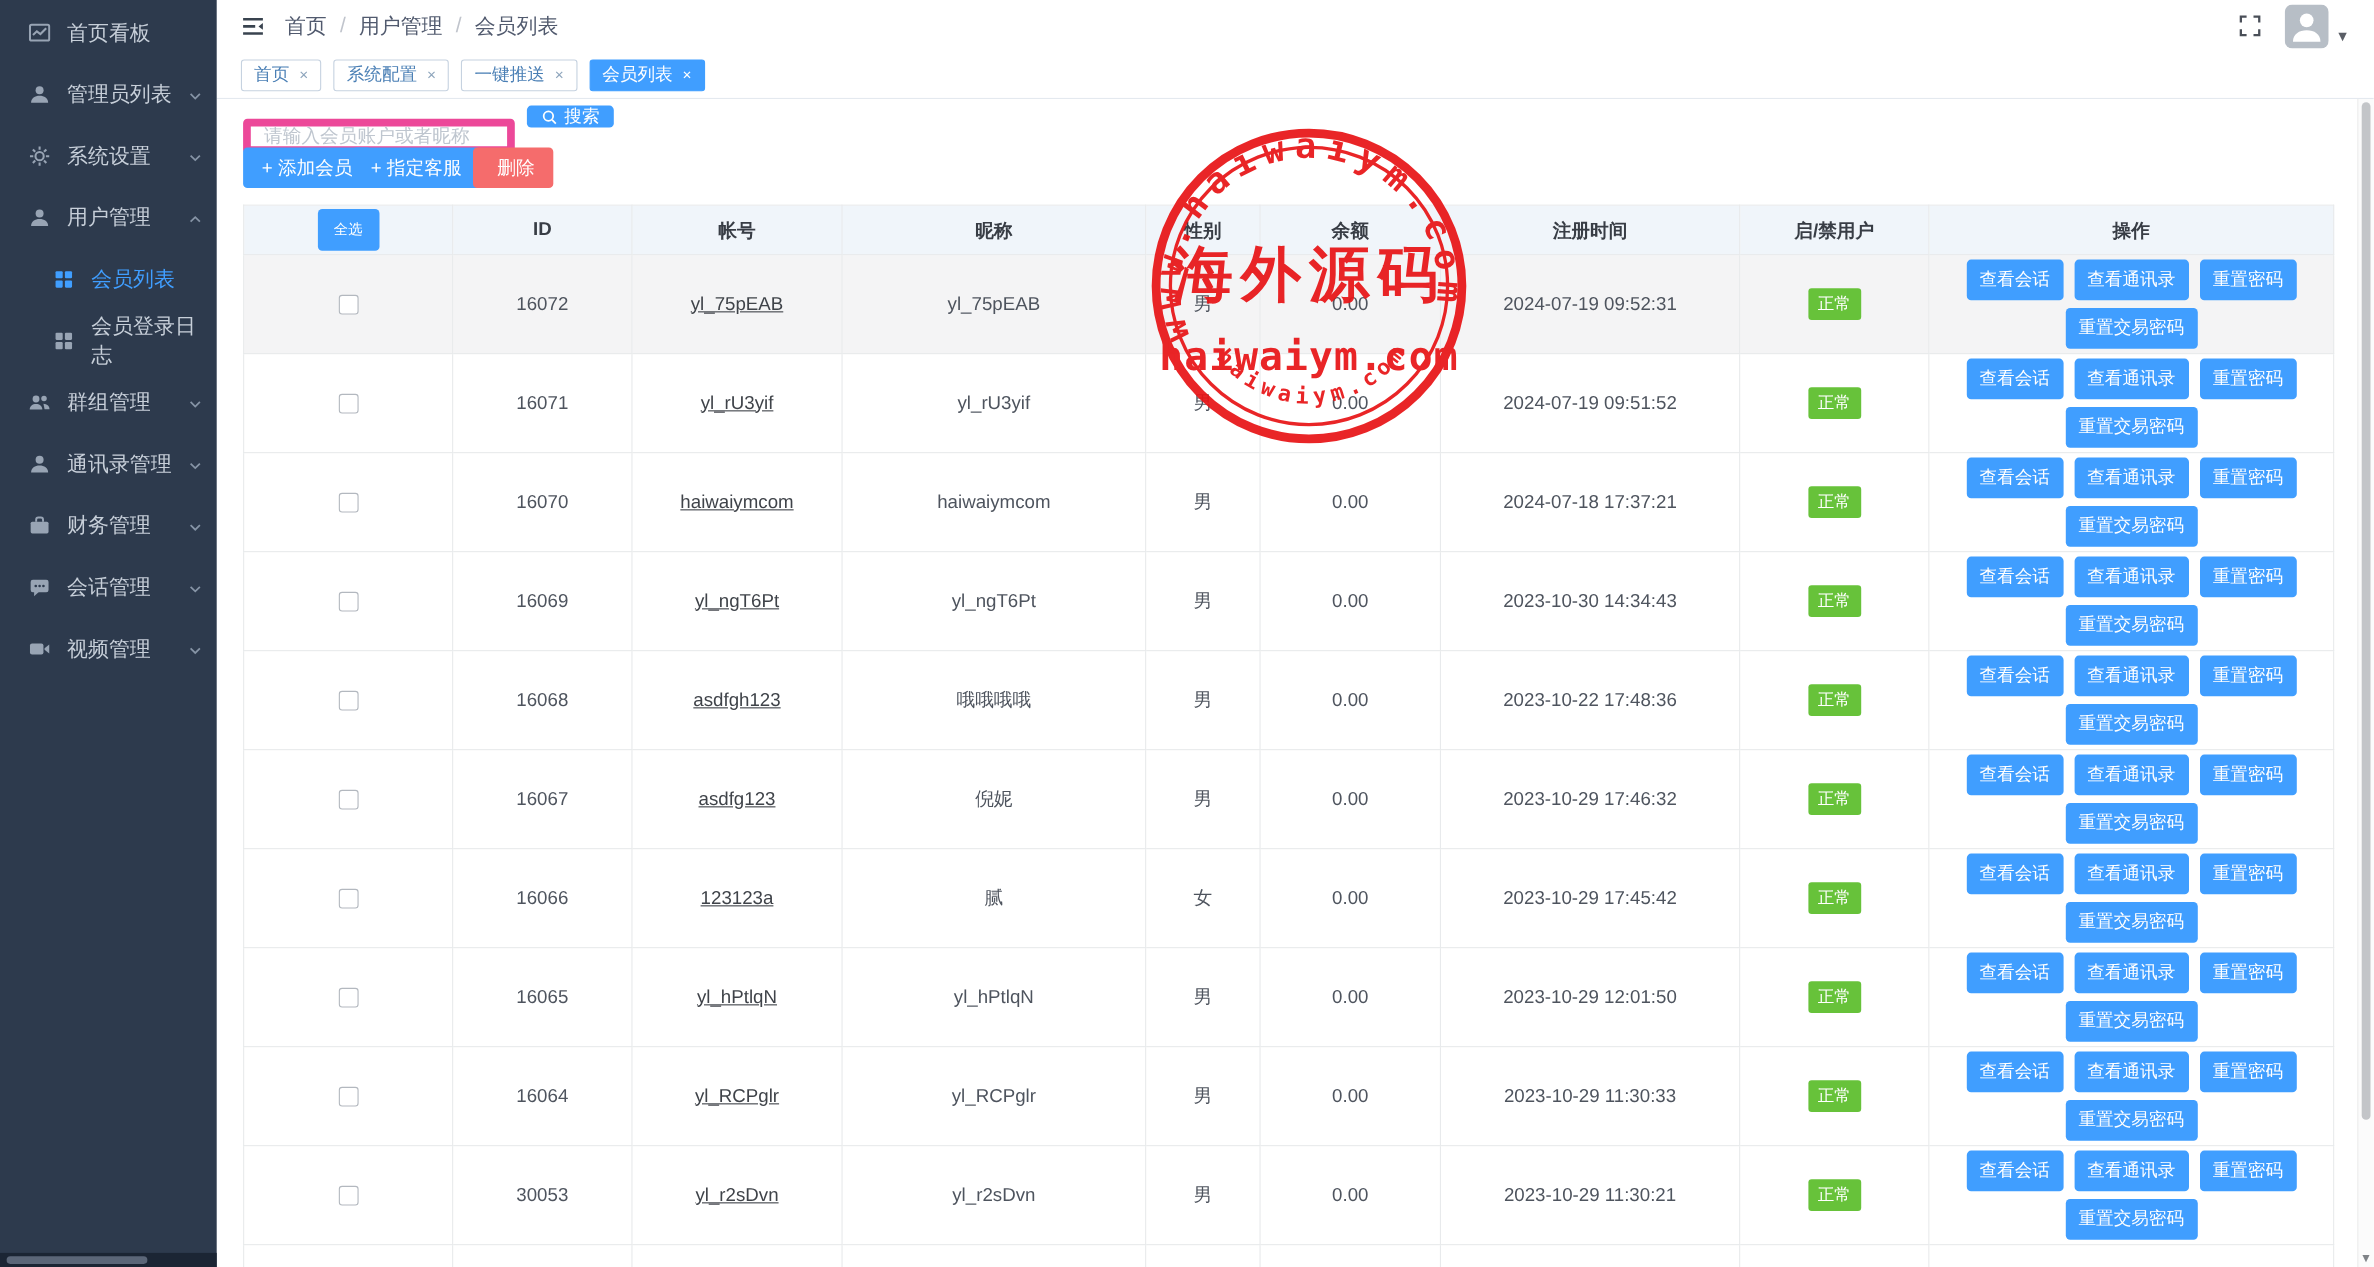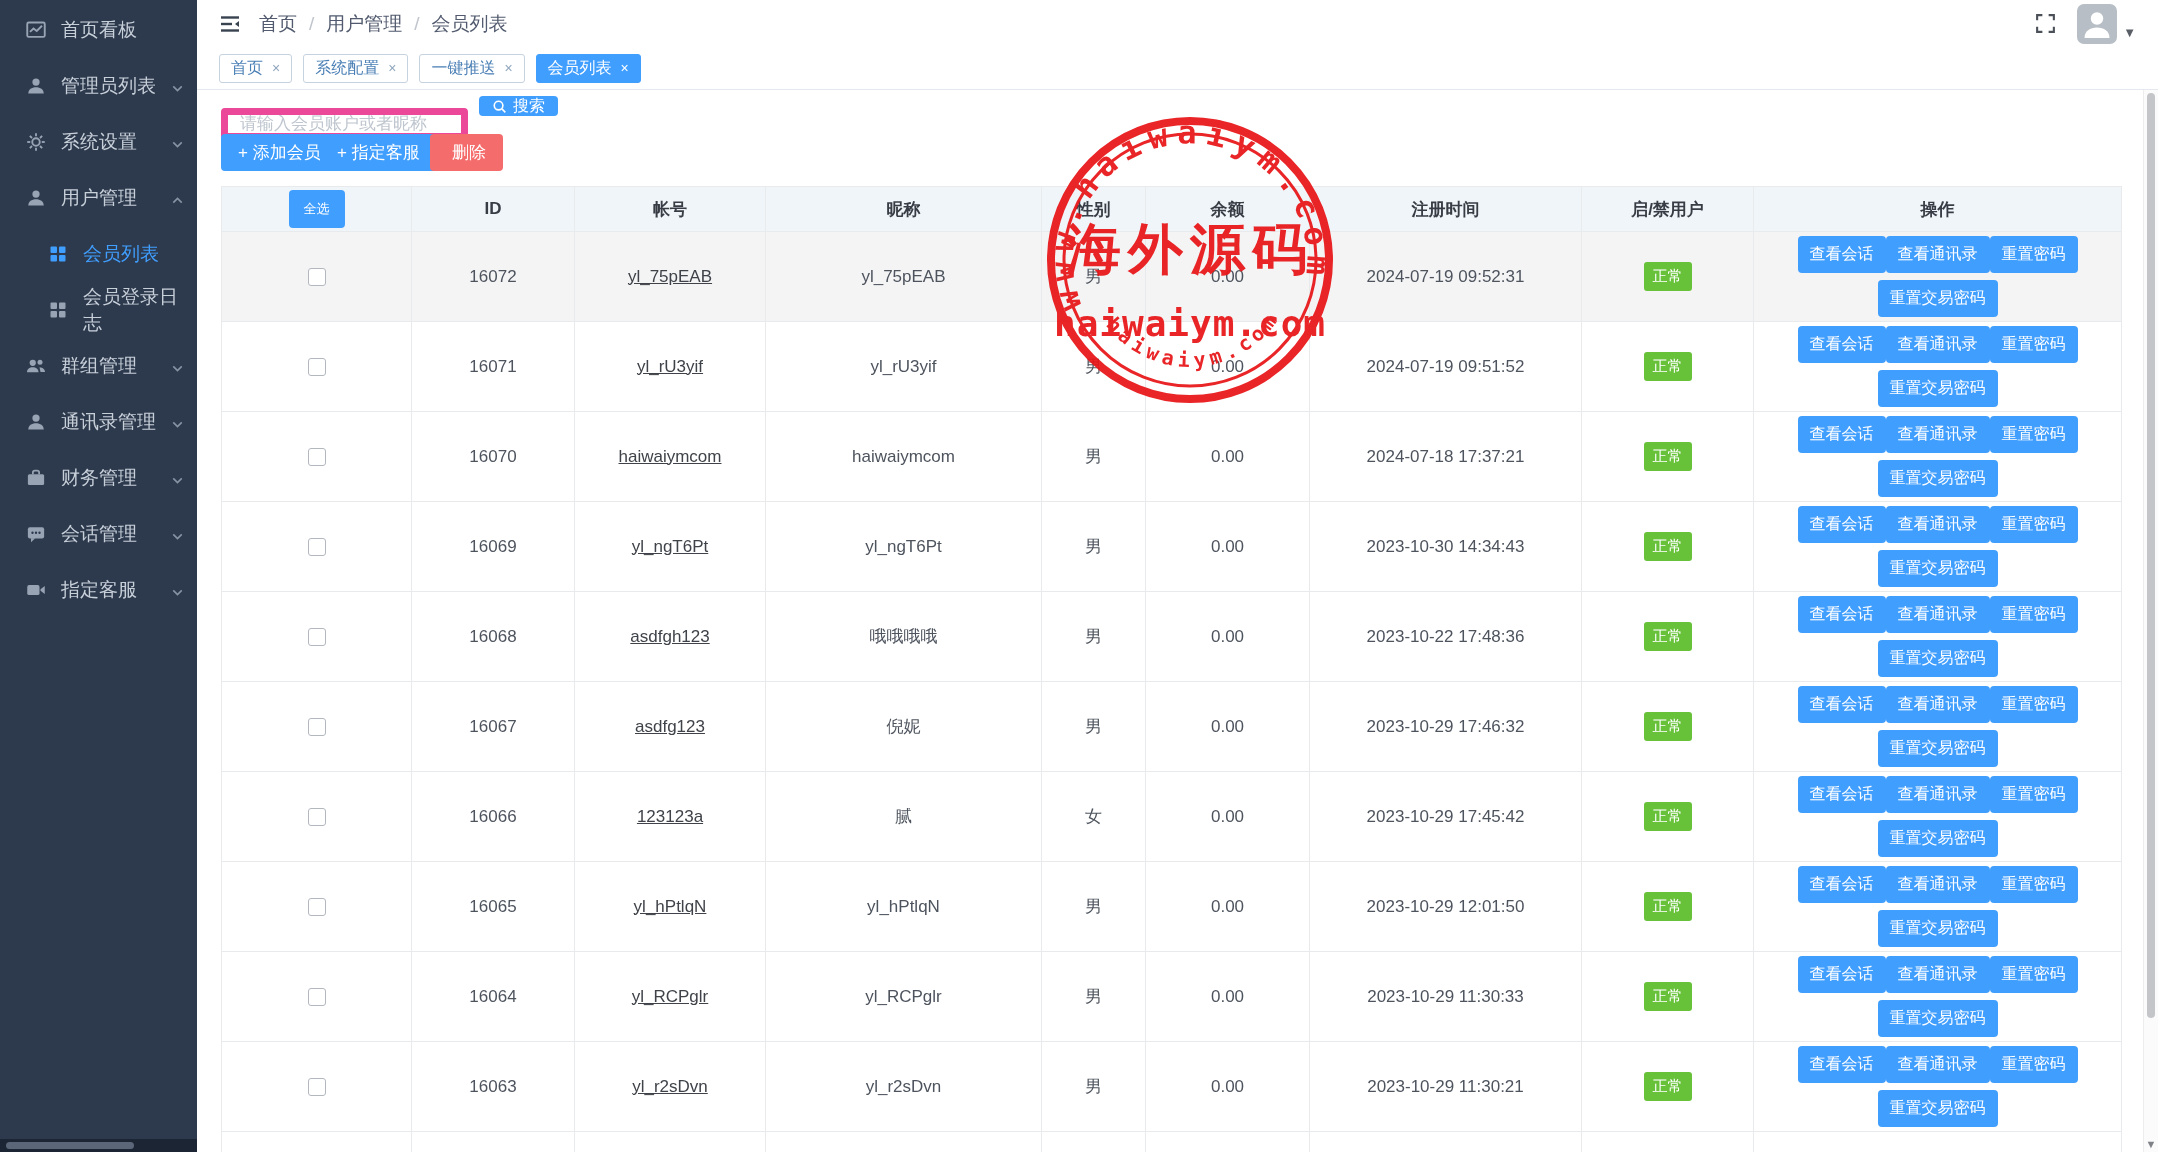--- a/index.html
+++ b/index.html
@@ -55,21 +55,21 @@
   
   #member-table{position:absolute;left:24px;top:96px;width:1900px;border-collapse:collapse;font-size:17px;color:#4e545e;table-layout:fixed;background:#fff;}
   #member-table th,#member-table td{border:1px solid #e8eaec;text-align:center;vertical-align:middle;}
   #member-table thead th{background:#f0f5fa;height:45px;font-weight:700;color:#383d45;}
   #member-table tbody td{height:90px;background:#fff;}
   #member-table tr.hl td{background:#f4f4f5;}
   .selall{background:#409eff;color:#fff;border:none;border-radius:4px;font-size:13px;padding:10px 15px;cursor:pointer;font-family:inherit;}
   .checkbox{display:inline-block;width:18px;height:18px;border:1px solid #b3b8bf;border-radius:3px;background:#fff;cursor:pointer;vertical-align:middle;}
   .acct{color:#3f4349;text-decoration:underline;cursor:pointer;}
   .badge{display:inline-block;background:#67c23a;color:#fff;font-size:15px;padding:5px 9px;border-radius:3px;}
-  .aline{display:flex;justify-content:center;}
+  .aline{display:flex;justify-content:center;gap:10px;}
   .aline + .aline{margin-top:7px;}
   .abtn{background:#409eff;color:#fff;border:none;border-radius:4px;padding:8px 12px;font-size:16px;cursor:pointer;font-family:inherit;white-space:nowrap;}
 
   
   #vscroll{position:absolute;right:0;top:90px;bottom:0;width:15px;background:#fbfbfb;border-left:1px solid #ededed;z-index:20;}
   #vscroll .thumb{position:absolute;left:3px;right:3px;top:3px;height:925px;background:#c3c5c8;border-radius:5px;}
   #vscroll .arrow{position:absolute;bottom:2px;left:0;right:0;text-align:center;font-size:11px;color:#7f8287;}
 
   
   #watermark{position:absolute;left:1040px;top:110px;width:300px;height:300px;z-index:40;pointer-events:none;opacity:.93;}
@@ -212,21 +212,21 @@
             <polyline points="3.5,5.8 8,10.2 12.5,5.8" fill="none" stroke="currentColor" stroke-width="1.7"></polyline>
           </svg></span>
       </div>
       <div class="side-item">
         <span class="icn">
           <svg viewBox="0 0 16 16">
             <rect x="1" y="4" width="9.8" height="8" rx="1.5"></rect>
             <path d="M11.6 7.4L15 4.8v6.4l-3.4-2.6z"></path>
           </svg>
         </span>
-        <span class="s-label">指定客服</span>
+        <span class="s-label">视频管理</span>
         <span class="chev"><svg viewBox="0 0 16 16">
             <polyline points="3.5,5.8 8,10.2 12.5,5.8" fill="none" stroke="currentColor" stroke-width="1.7"></polyline>
           </svg></span>
       </div>
     </nav>
   <div class="hscroll">
       <div class="thumb"></div>
     </div>
 </aside>
 
@@ -501,21 +501,21 @@
                 <button class="abtn">查看通讯录</button>
                 <button class="abtn">重置密码</button>
               </div>
               <div class="aline">
                 <button class="abtn">重置交易密码</button>
               </div>
             </td>
           </tr>
           <tr>
             <td><span class="checkbox"></span></td>
-            <td>16063</td>
+            <td>30053</td>
             <td><a class="acct">yl_r2sDvn</a></td>
             <td>yl_r2sDvn</td>
             <td>男</td>
             <td>0.00</td>
             <td>2023-10-29 11:30:21</td>
             <td><span class="badge">正常</span></td>
             <td>
               <div class="aline">
                 <button class="abtn">查看会话</button>
                 <button class="abtn">查看通讯录</button>

